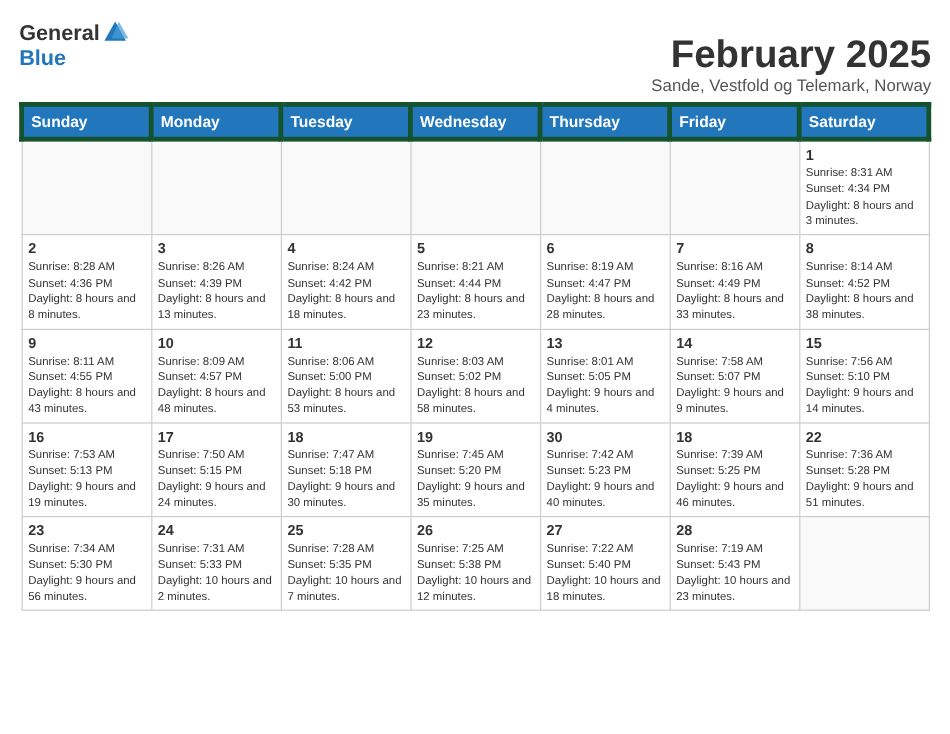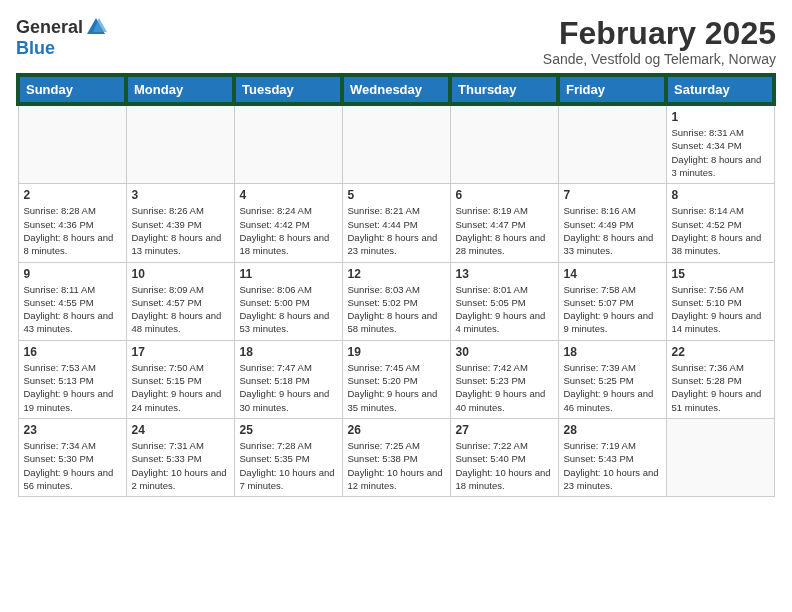--- a/index.html
+++ b/index.html
@@ -41,20 +41,21 @@
       margin-left: 2px;
     }
     .title-block {
       text-align: right;
     }
     .month-title {
       font-size: 32px;
       font-weight: bold;
       color: #333;
       line-height: 1.1;
+      margin-top: 12px;
     }
     .location-title {
       font-size: 14px;
       color: #555;
     }
     .calendar {
       width: 100%;
       border-collapse: collapse;
       margin-top: 6px;
     }

